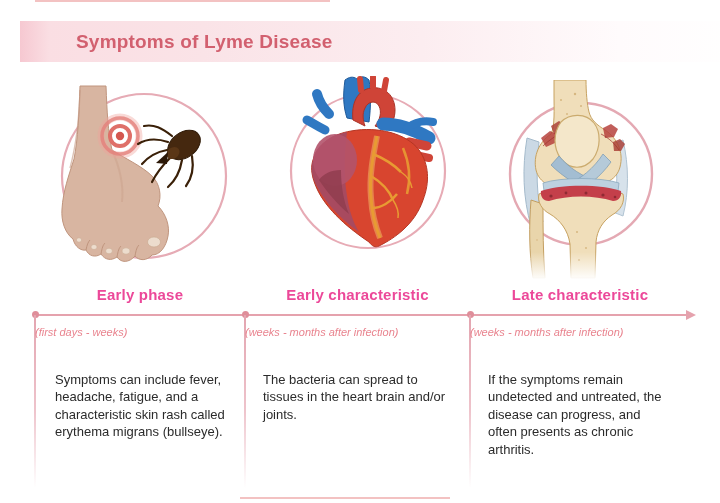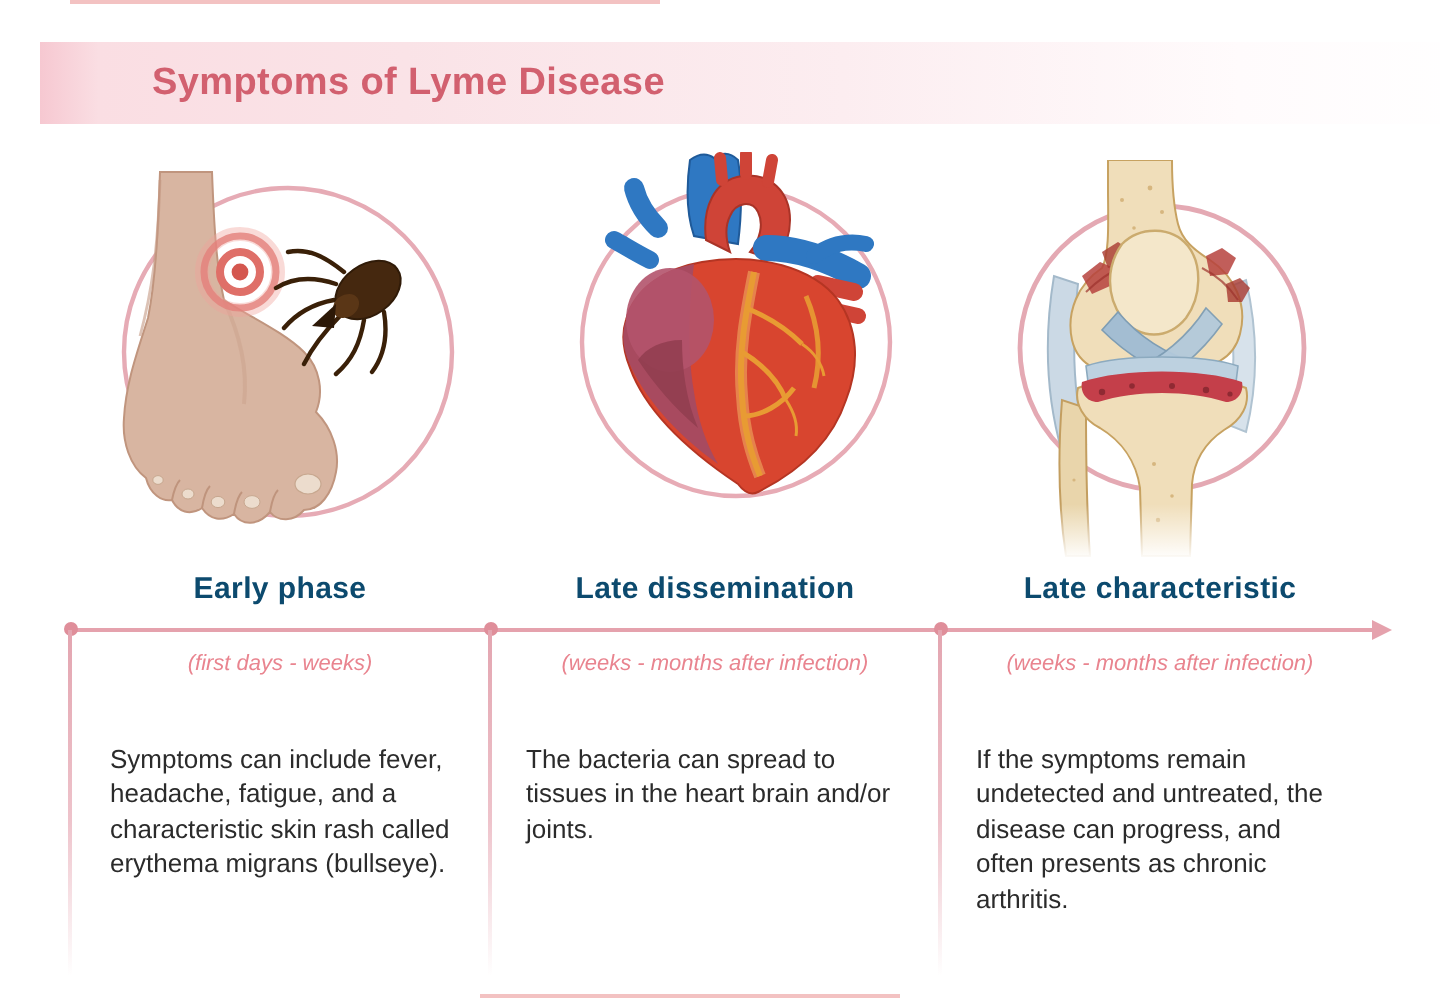--- a/index.html
+++ b/index.html
@@ -15,41 +15,40 @@
     background:linear-gradient(90deg,#f6c8d1 0%,#fadee3 4%,#fae3e7 25%,#fcedf0 55%,#fffbfc 82%,#ffffff 100%);
     padding-left:31px;
   }
   .banner h1{
     margin:0;padding:0 0 0 25px;line-height:41px;
     font-size:19px;font-weight:bold;color:#d2606f;letter-spacing:.2px;
   }
   .circle-illo{position:absolute;}
   .circle-illo svg{display:block;}
   .phase-heading{
-    position:absolute;top:286px;font-size:15px;font-weight:bold;color:#0c4a6e;
+    position:absolute;top:286px;font-size:15px;font-weight:bold;color:#ec4899;
     text-align:center;letter-spacing:.2px;
   }
   .h1c{left:35px;width:210px;}
   .h2c{left:245px;width:225px;}
   .h3c{left:470px;width:220px;}
   .timeline-line{position:absolute;left:35px;top:314px;width:653px;height:2px;background:#e5a2ad;}
   .timeline-arrowhead{
     position:absolute;left:686px;top:310px;width:0;height:0;
     border-left:10px solid #e5a2ad;border-top:5px solid transparent;border-bottom:5px solid transparent;
   }
   .timeline-node{position:absolute;top:311px;width:7px;height:7px;border-radius:50%;background:#df8e9a;}
   .n1{left:32px;} .n2{left:242px;} .n3{left:467px;}
   .divider{
     position:absolute;top:315px;width:2px;height:173px;
     background:linear-gradient(#e3a5b0 0%,#eec3cb 55%,rgba(238,195,203,0) 100%);
   }
   .d1{left:34px;} .d2{left:244px;} .d3{left:469px;}
   .timeframe{
     position:absolute;top:326px;font-size:11px;font-style:italic;color:#e9848f;
-    text-align:center;
   }
   .t1{left:35px;width:210px;}
   .t2{left:245px;width:225px;}
   .t3{left:470px;width:220px;}
   .description{
     position:absolute;top:371px;font-size:13px;line-height:17.4px;color:#2b2b2b;
   }
   .p1{left:55px;width:170px;}
   .p2{left:263px;width:196px;}
   .p3{left:488px;width:184px;}
@@ -186,21 +185,21 @@
       <circle cx="60" cy="116" r="1.6" fill="#8f2a33"></circle>
         <circle cx="75" cy="113" r="1.4" fill="#8f2a33"></circle>
       <circle cx="95" cy="113" r="1.5" fill="#8f2a33"></circle>
         <circle cx="112" cy="115" r="1.6" fill="#8f2a33"></circle>
       <circle cx="124" cy="117" r="1.3" fill="#8f2a33"></circle>
       <rect x="20" y="172" width="140" height="28" fill="url(#fadeB)"></rect>
     </svg>
   </div>
 
   <div class="phase-heading h1c">Early phase</div>
-  <div class="phase-heading h2c">Late dissemination</div>
+  <div class="phase-heading h2c">Early characteristic</div>
   <div class="phase-heading h3c">Late characteristic</div>
 
   <div class="timeline-line"></div>
   <div class="timeline-arrowhead"></div>
   <div class="timeline-node n1"></div>
   <div class="timeline-node n2"></div>
   <div class="timeline-node n3"></div>
   <div class="divider d1"></div>
   <div class="divider d2"></div>
   <div class="divider d3"></div>

